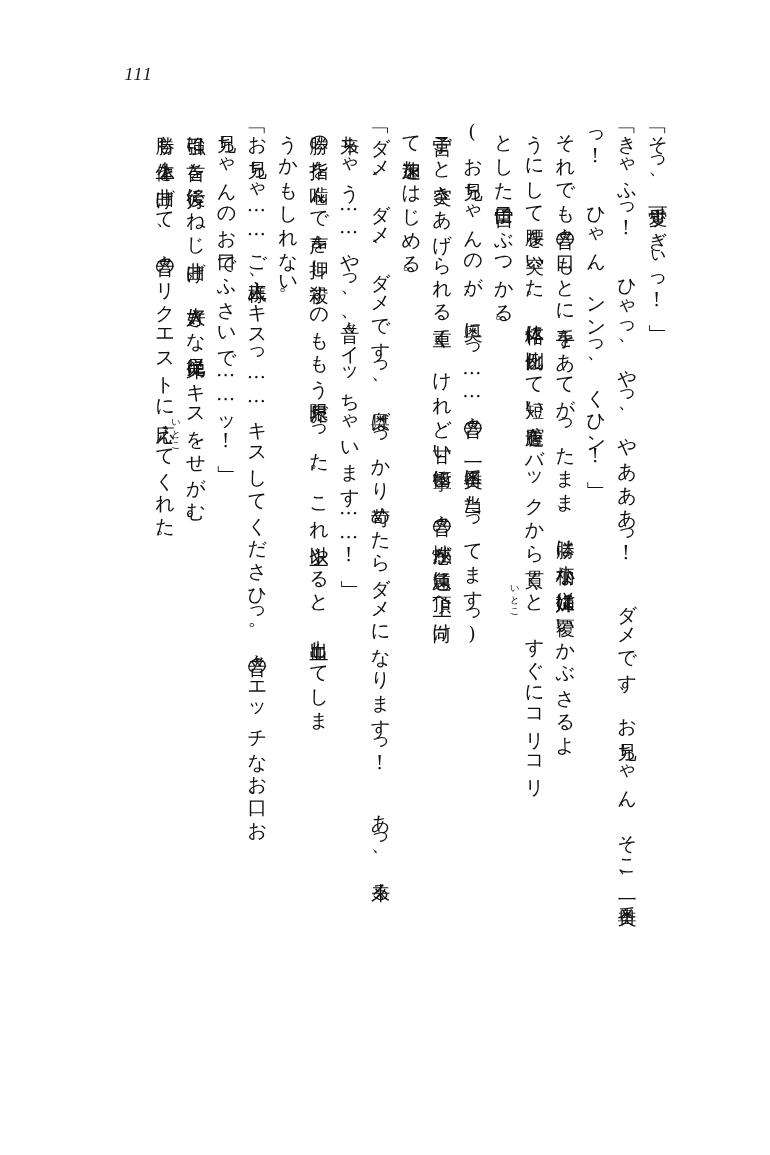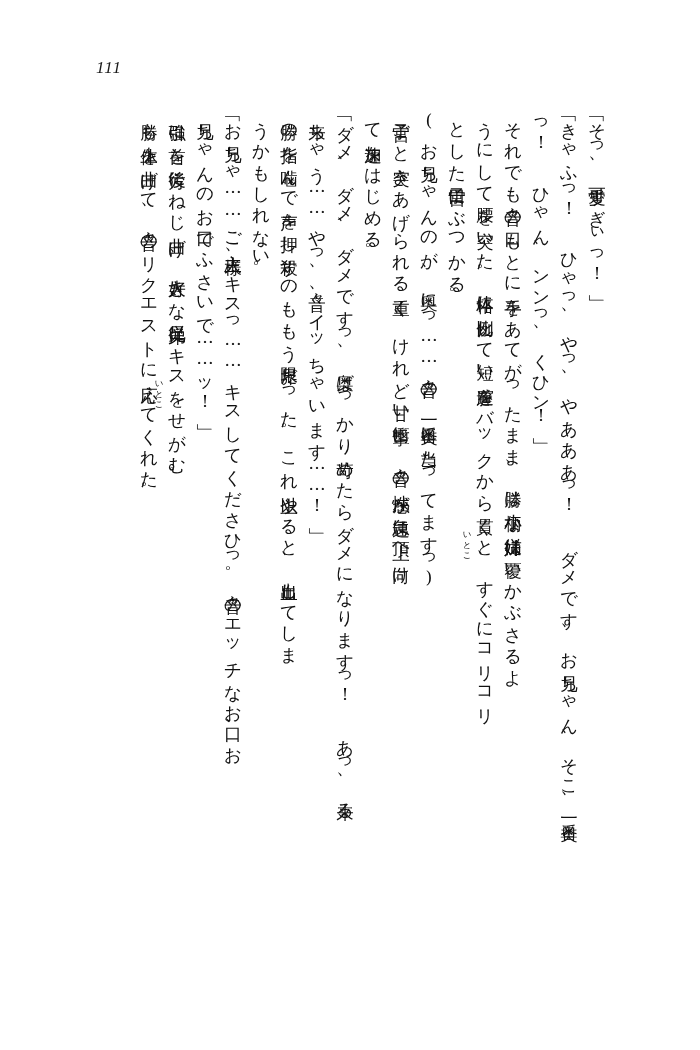--- a/index.html
+++ b/index.html
@@ -18,21 +18,21 @@
   #page {
     position: absolute;
     left: 0;
     top: 0;
     width: 700px;
     height: 1050px;
     background: #ffffff;
   }
   #page-number {
     position: absolute;
-    left: 96px;
+    left: 113px;
     top: 58px;
     font-size: 17px;
     font-style: italic;
     font-family: "Liberation Serif", "DejaVu Serif", serif;
     color: #1a1a1a;
     letter-spacing: 1px;
   }
   
   #body-text {
     position: absolute;

